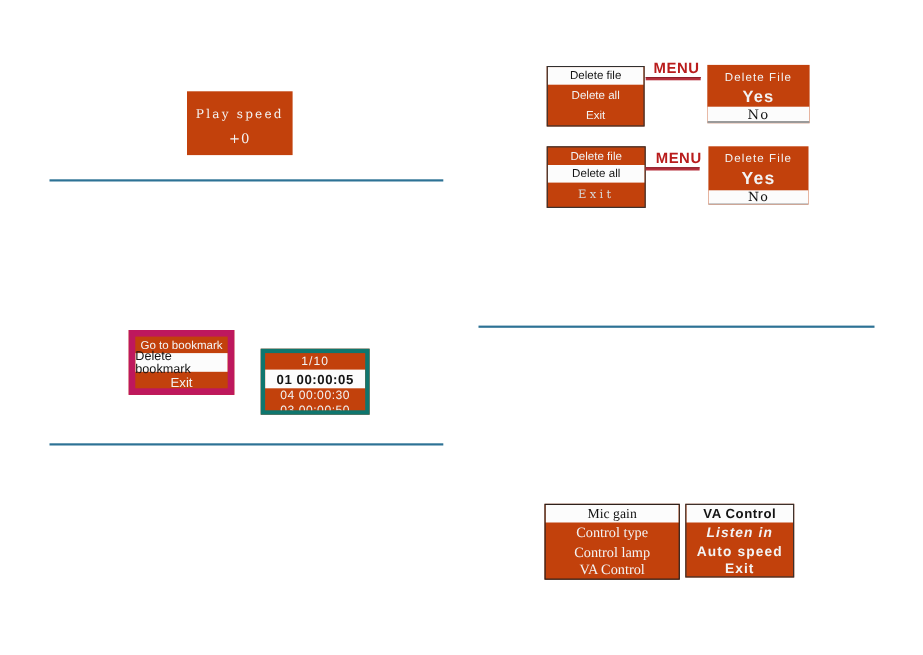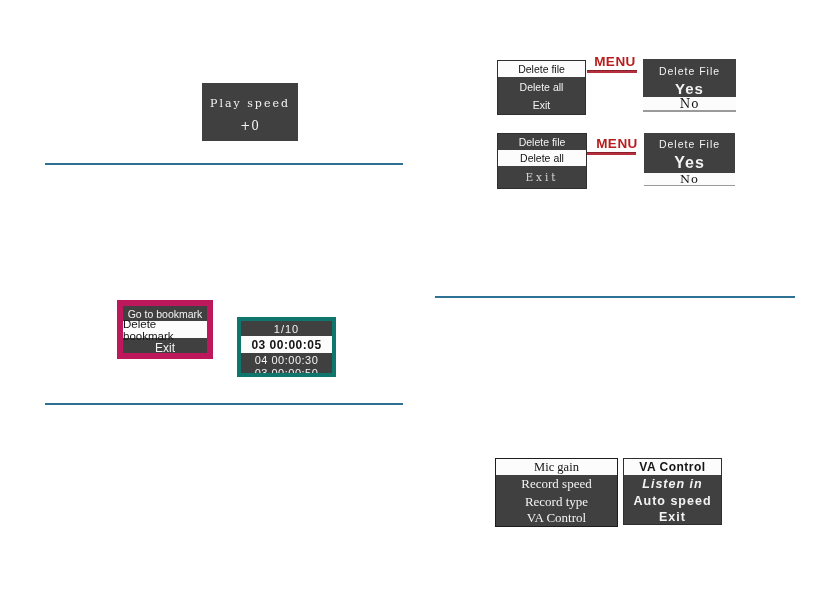--- a/index.html
+++ b/index.html
@@ -2,34 +2,34 @@
 <html><head>
 <meta charset="utf-8">
 <style>
   html,body{margin:0;padding:0;}
   body{
     width:839px;height:595px;position:relative;background:#ffffff;
     font-family:"Liberation Sans", sans-serif;overflow:hidden;
   }
   
   .screen{
-    position:absolute;background:#404040;color:#f3f3f3;
+    position:absolute;background:#c2410c;color:#f3f3f3;
     box-sizing:border-box;overflow:hidden;
   }
   .row{display:flex;align-items:center;justify-content:center;box-sizing:border-box;}
   .row.light{background:#fcfcfc;color:#141414;}
   .divider{position:absolute;height:2px;background:#2d7295;}
   .menu-label{
     position:absolute;font-weight:bold;color:#b91c1c;
     font-size:13.5px;letter-spacing:0.5px;text-align:center;
   }
   .menu-underline{position:absolute;height:3px;background:#b5303c;border-top:1px solid #8c1f2b;box-sizing:border-box;}
 
   
-  #play-speed{left:202px;top:83px;width:96px;height:58px;font-family:"DejaVu Serif", serif;text-align:center;}
+  #play-speed{left:170px;top:83px;width:96px;height:58px;font-family:"DejaVu Serif", serif;text-align:center;}
   #play-speed .l1{margin-top:14px;font-size:11px;letter-spacing:2px;}
   #play-speed .l2{margin-top:9px;font-size:12px;letter-spacing:1px;}
 
   
   #menuA-left{left:497px;top:60px;width:89px;height:55px;font-size:10.5px;border:1px solid #2f2f2f;}
   #menuA-left .r1{height:16px;}
   #menuA-left .r2{height:19px;}
   #menuA-left .r3{height:18px;}
   #menuA-label{left:592px;top:54px;width:46px;}
   #menuA-underline{left:587px;top:70px;width:50px;}
@@ -113,29 +113,29 @@
     <div class="row light r3">No</div>
   </div>
 
   <div class="screen" id="bm-left">
     <div class="row r1">Go to bookmark</div>
     <div class="row light r2">Delete bookmark</div>
     <div class="row r3">Exit</div>
   </div>
   <div class="screen" id="bm-right">
     <div class="row r1">1/10</div>
-    <div class="row light r2">03 00:00:05</div>
+    <div class="row light r2">01 00:00:05</div>
     <div class="row r3">04 00:00:30</div>
     <div class="row r4">03 00:00:50</div>
   </div>
 
   <div class="screen" id="rec-left">
     <div class="row light r1">Mic gain</div>
-    <div class="row r2">Record speed</div>
-    <div class="row r3">Record type</div>
+    <div class="row r2">Control type</div>
+    <div class="row r3">Control lamp</div>
     <div class="row r4">VA Control</div>
   </div>
   <div class="screen" id="rec-right">
     <div class="row light r1">VA Control</div>
     <div class="row r2">Listen in</div>
     <div class="row r3">Auto speed</div>
     <div class="row r4">Exit</div>
   </div>
 
 </div>

